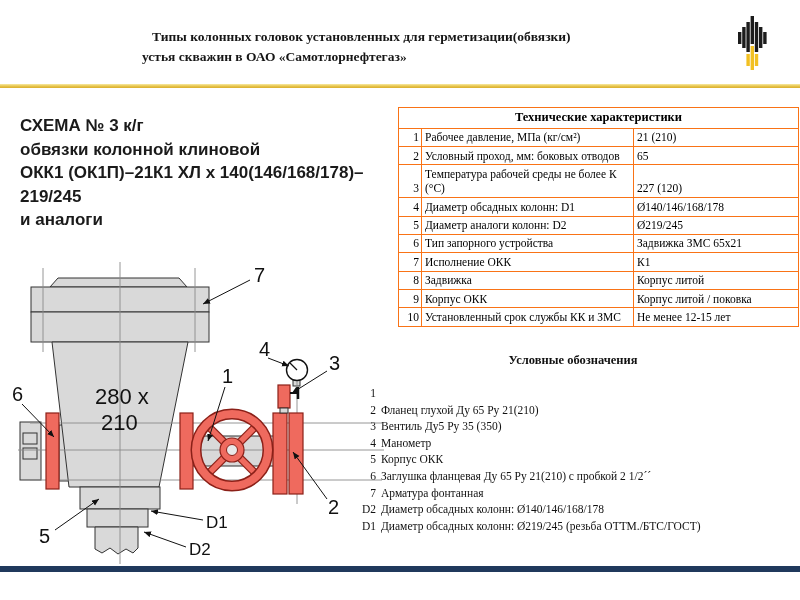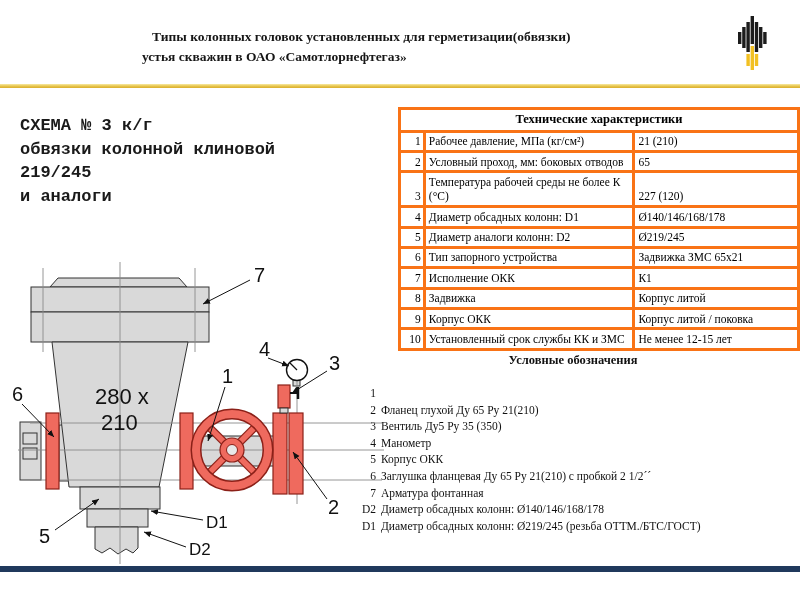--- a/index.html
+++ b/index.html
@@ -10,28 +10,28 @@
   .title-block{position:absolute;left:142px;top:27px;width:560px;
                font-family:"Liberation Serif",serif;font-weight:bold;
                font-size:13.5px;line-height:20px;color:#161616;}
   .title-block .l1{text-indent:10px;}
   .logo{position:absolute;left:737px;top:12px;width:32px;height:62px;}
   .gold-line{position:absolute;left:0;top:84px;width:800px;height:4px;
              background:linear-gradient(180deg,#f6e9a4 0%,#e7c44a 55%,#d9ad2e 100%);}
 
   
   .scheme-heading{position:absolute;left:20px;top:114px;width:378px;
-                  font-family:Liberation Mono, monospace;font-weight:bold;
+                  font-family:Liberation Sans, sans-serif;font-weight:bold;
                   font-size:17px;line-height:23.5px;color:#1a1a1a;white-space:nowrap;}
 
   
   .tech-table{position:absolute;left:398px;top:107px;border-collapse:collapse;
               table-layout:fixed;font-family:"Liberation Serif",serif;
               font-size:11.5px;line-height:1.25;color:#000;}
-  .tech-table td,.tech-table th{border:3px solid #f97316;padding:1.5px 3px;vertical-align:bottom;margin-left:8px;}
+  .tech-table td,.tech-table th{border:1px solid #f97316;padding:1.5px 3px;vertical-align:bottom;margin-left:8px;}
   .tech-table th{font-size:12.5px;text-align:center;font-weight:bold;padding:2px;}
   .tech-table td.num{width:17px;text-align:right;padding-right:2px;}
   .tech-table td.param{width:205px;}
   .tech-table td.val{width:158px;}
 
   
   .legend-title{position:absolute;left:387px;top:353px;width:372px;text-align:center;
                 font-family:"Liberation Serif",serif;font-weight:bold;font-size:12.5px;}
   .legend-list{position:absolute;left:354px;top:385px;width:440px;
                font-family:"Liberation Serif",serif;font-size:11.5px;line-height:16.6px;}
@@ -72,20 +72,21 @@
       <rect x="13.6" y="33" width="3.4" height="24"></rect>
       <rect x="17.8" y="41" width="3.4" height="12"></rect>
     </g>
   </svg>
 
   <div class="gold-line"></div>
 
   <div class="scheme-heading">
     <div>СХЕМА № 3 к/г</div>
     <div>обвязки колонной клиновой</div>
+    <div>ОКК1 (ОК1П)–21К1 ХЛ х 140(146/168/178)–</div>
     <div>219/245</div>
     <div>и аналоги</div>
   </div>
 
   <table class="tech-table">
     <tbody>
         <tr>
       <th colspan="3">Технические характеристики</th>
     </tr>
     <tr>

